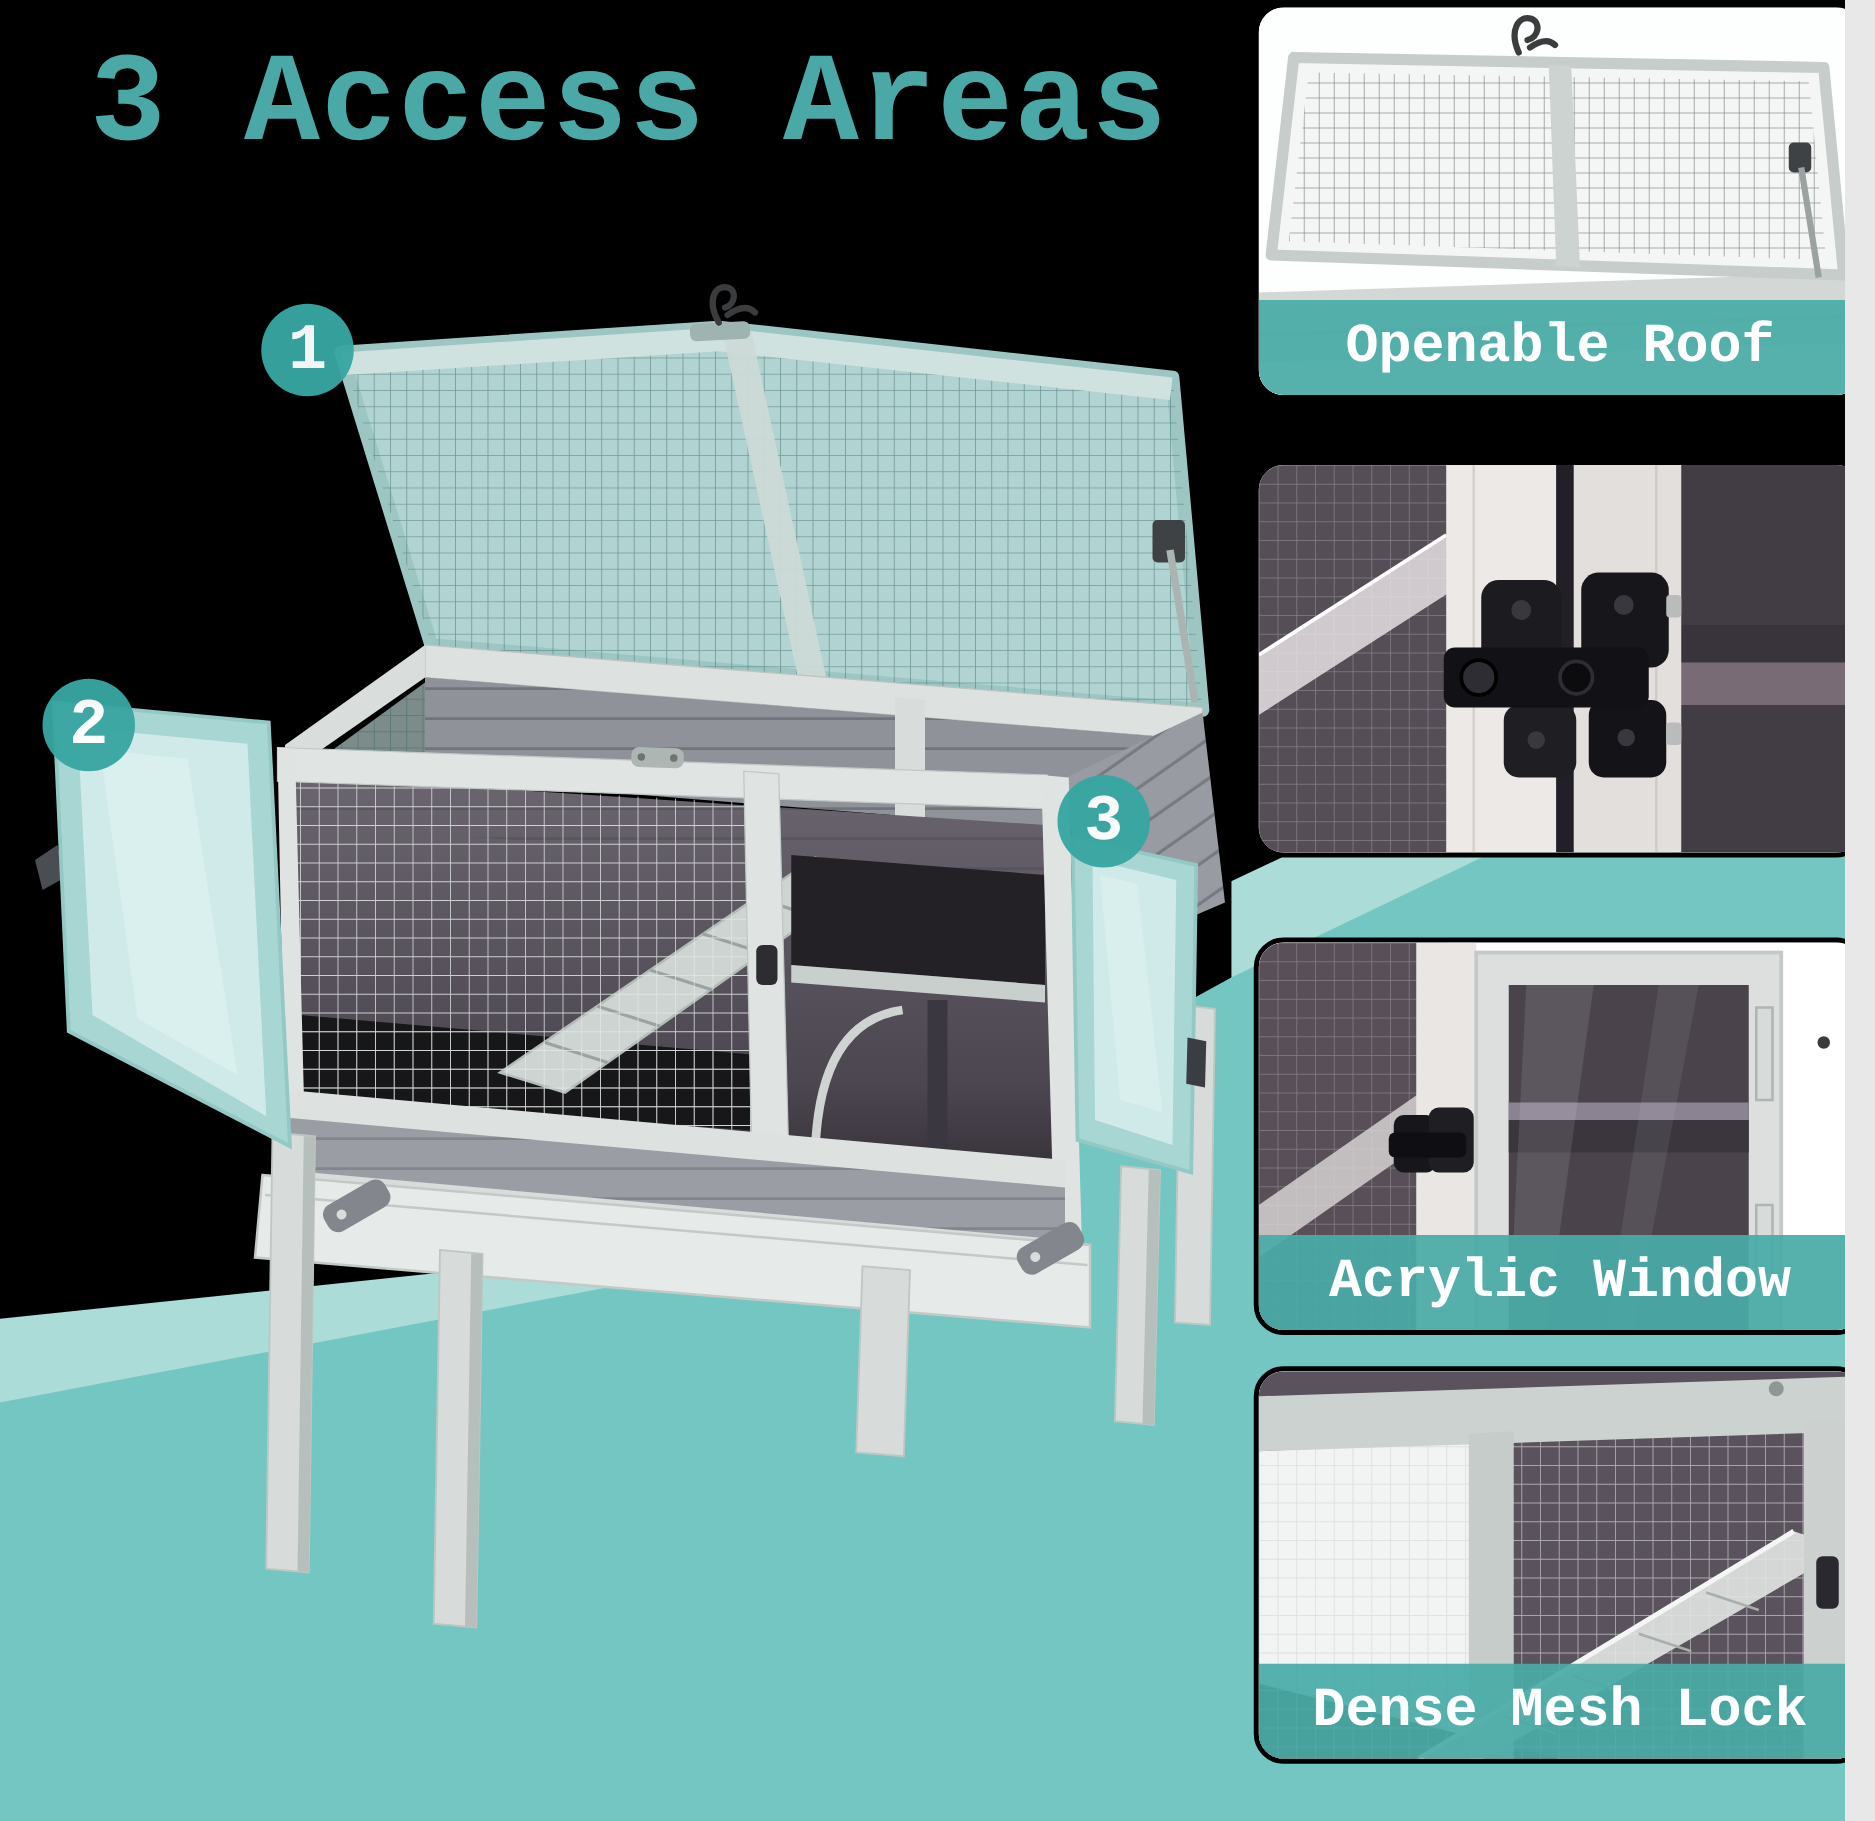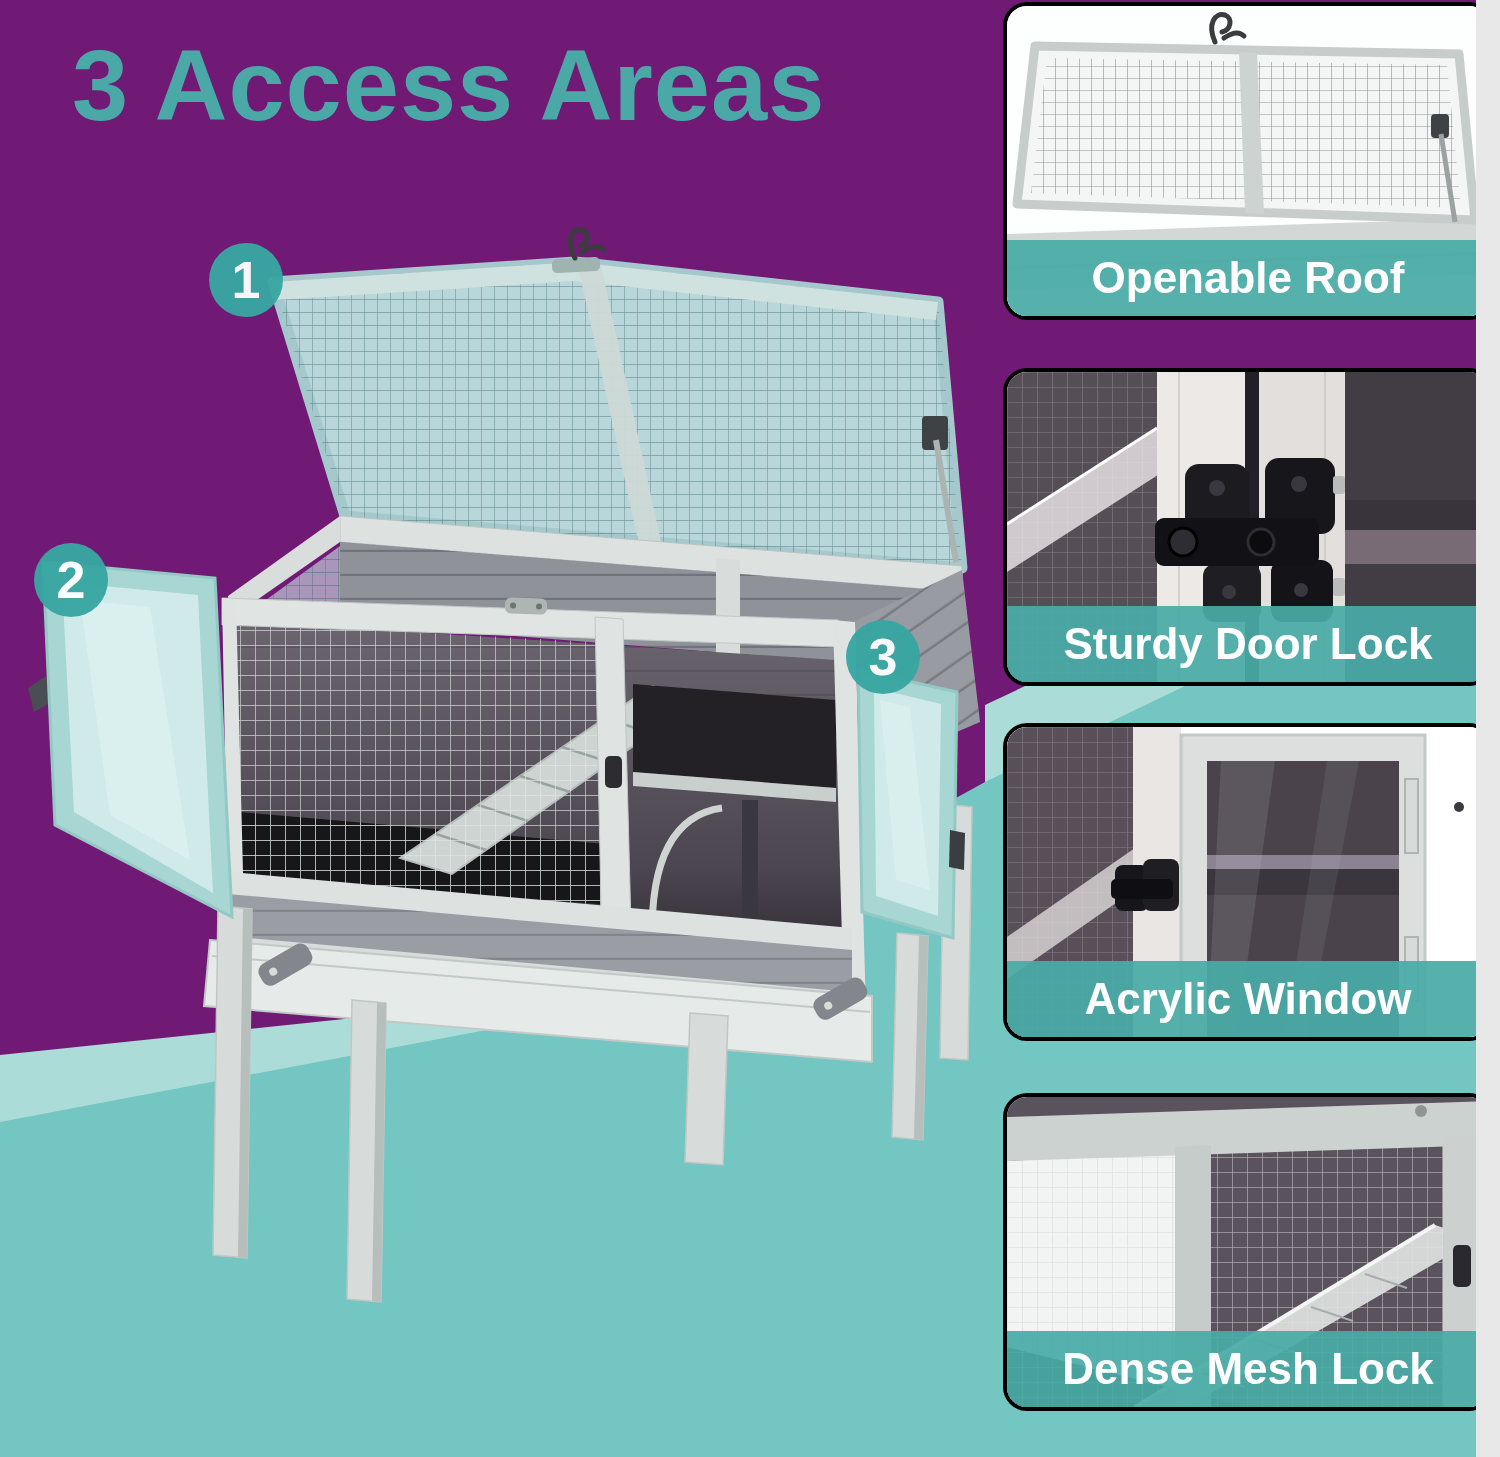--- a/index.html
+++ b/index.html
@@ -1,18 +1,18 @@
 <!DOCTYPE html>
 <html><head>
 <meta charset="utf-8">
 <style>
   html,body{margin:0;padding:0;background:#e8e8e8;}
   .canvas{
-    position:relative;width:1476px;height:1457px;background:#701a75;overflow:hidden;
-    font-family:Liberation Sans, sans-serif;
+    position:relative;width:1476px;height:1457px;background:#000000;overflow:hidden;
+    font-family:Liberation Mono, monospace;
   }
   .bg-wedge{position:absolute;inset:0;}
   .bg-light-left{background:#abdcd8;clip-path:polygon(0px 1055px,640px 988px,640px 1022px,0px 1124px);}
   .bg-light-right{background:#abdcd8;clip-path:polygon(985px 705px,1500px 462px,1500px 540px,985px 785px);}
   .bg-medium{background:#74c6c2;clip-path:polygon(0px 1122px,560px 1016px,985px 782px,1500px 535px,1500px 1457px,0px 1457px);}
   .title{
     position:absolute;left:72px;top:28px;margin:0;
     font-size:101px;font-weight:bold;letter-spacing:1px;color:#4aa9a6;white-space:nowrap;
   }
   .hutch-svg{position:absolute;left:0;top:0;width:1500px;height:1457px;}
@@ -24,21 +24,21 @@
   .badge-1{left:209px;top:243px;}
   .badge-2{left:34px;top:543px;}
   .badge-3{left:846px;top:620px;}
   .card{
     position:absolute;left:1003px;width:490px;height:318px;margin:0;
     border:4px solid #000000;border-radius:24px;overflow:hidden;background:#ffffff;
     box-sizing:border-box;
   }
   .card-1{top:2px;}
   .card-2{top:368px;}
-  .card-3{top:723px;}
+  .card-3{top:750px;}
   .card-4{top:1093px;}
   .photo{position:absolute;inset:0;width:100%;height:100%;}
   .caption{
     position:absolute;left:0;right:0;bottom:0;height:76px;
     background:rgba(73,171,167,0.93);
     display:flex;align-items:center;justify-content:center;
     color:#ffffff;font-size:44px;font-weight:bold;white-space:nowrap;
   }
 </style>
 </head>
@@ -250,21 +250,20 @@
         <circle cx="176" cy="170" r="14" fill="#2e2d33" stroke="#000" stroke-width="3"></circle>
         <circle cx="254" cy="170" r="13" fill="#0c0b0e" stroke="#2e2d33" stroke-width="3"></circle>
         <circle cx="210" cy="116" r="8" fill="#3a383f"></circle>
           <circle cx="292" cy="112" r="8" fill="#3a383f"></circle>
         <circle cx="222" cy="220" r="7" fill="#3a383f"></circle>
           <circle cx="294" cy="218" r="7" fill="#3a383f"></circle>
         <rect x="326" y="104" width="12" height="18" rx="3" fill="#b9bcba"></rect>
         <rect x="326" y="206" width="12" height="18" rx="3" fill="#b9bcba"></rect>
       </g>
     </svg>
-    <figcaption class="caption">Sturdy Door Lock</figcaption>
   </figure>
 
   <figure class="card card-3">
     <svg class="photo" viewBox="0 0 482 310" preserveAspectRatio="none">
       <rect width="482" height="310" fill="#ffffff"></rect>
       <rect x="0" y="0" width="150" height="310" fill="#584f58"></rect>
       <rect x="0" y="0" width="150" height="310" fill="url(#meshPurple)"></rect>
       <polygon points="0,210 138,114 152,146 0,252" fill="#ddd8da" opacity="0.8"></polygon>
       <rect x="126" y="0" width="48" height="310" fill="#e9e6e4"></rect>
       <g>

